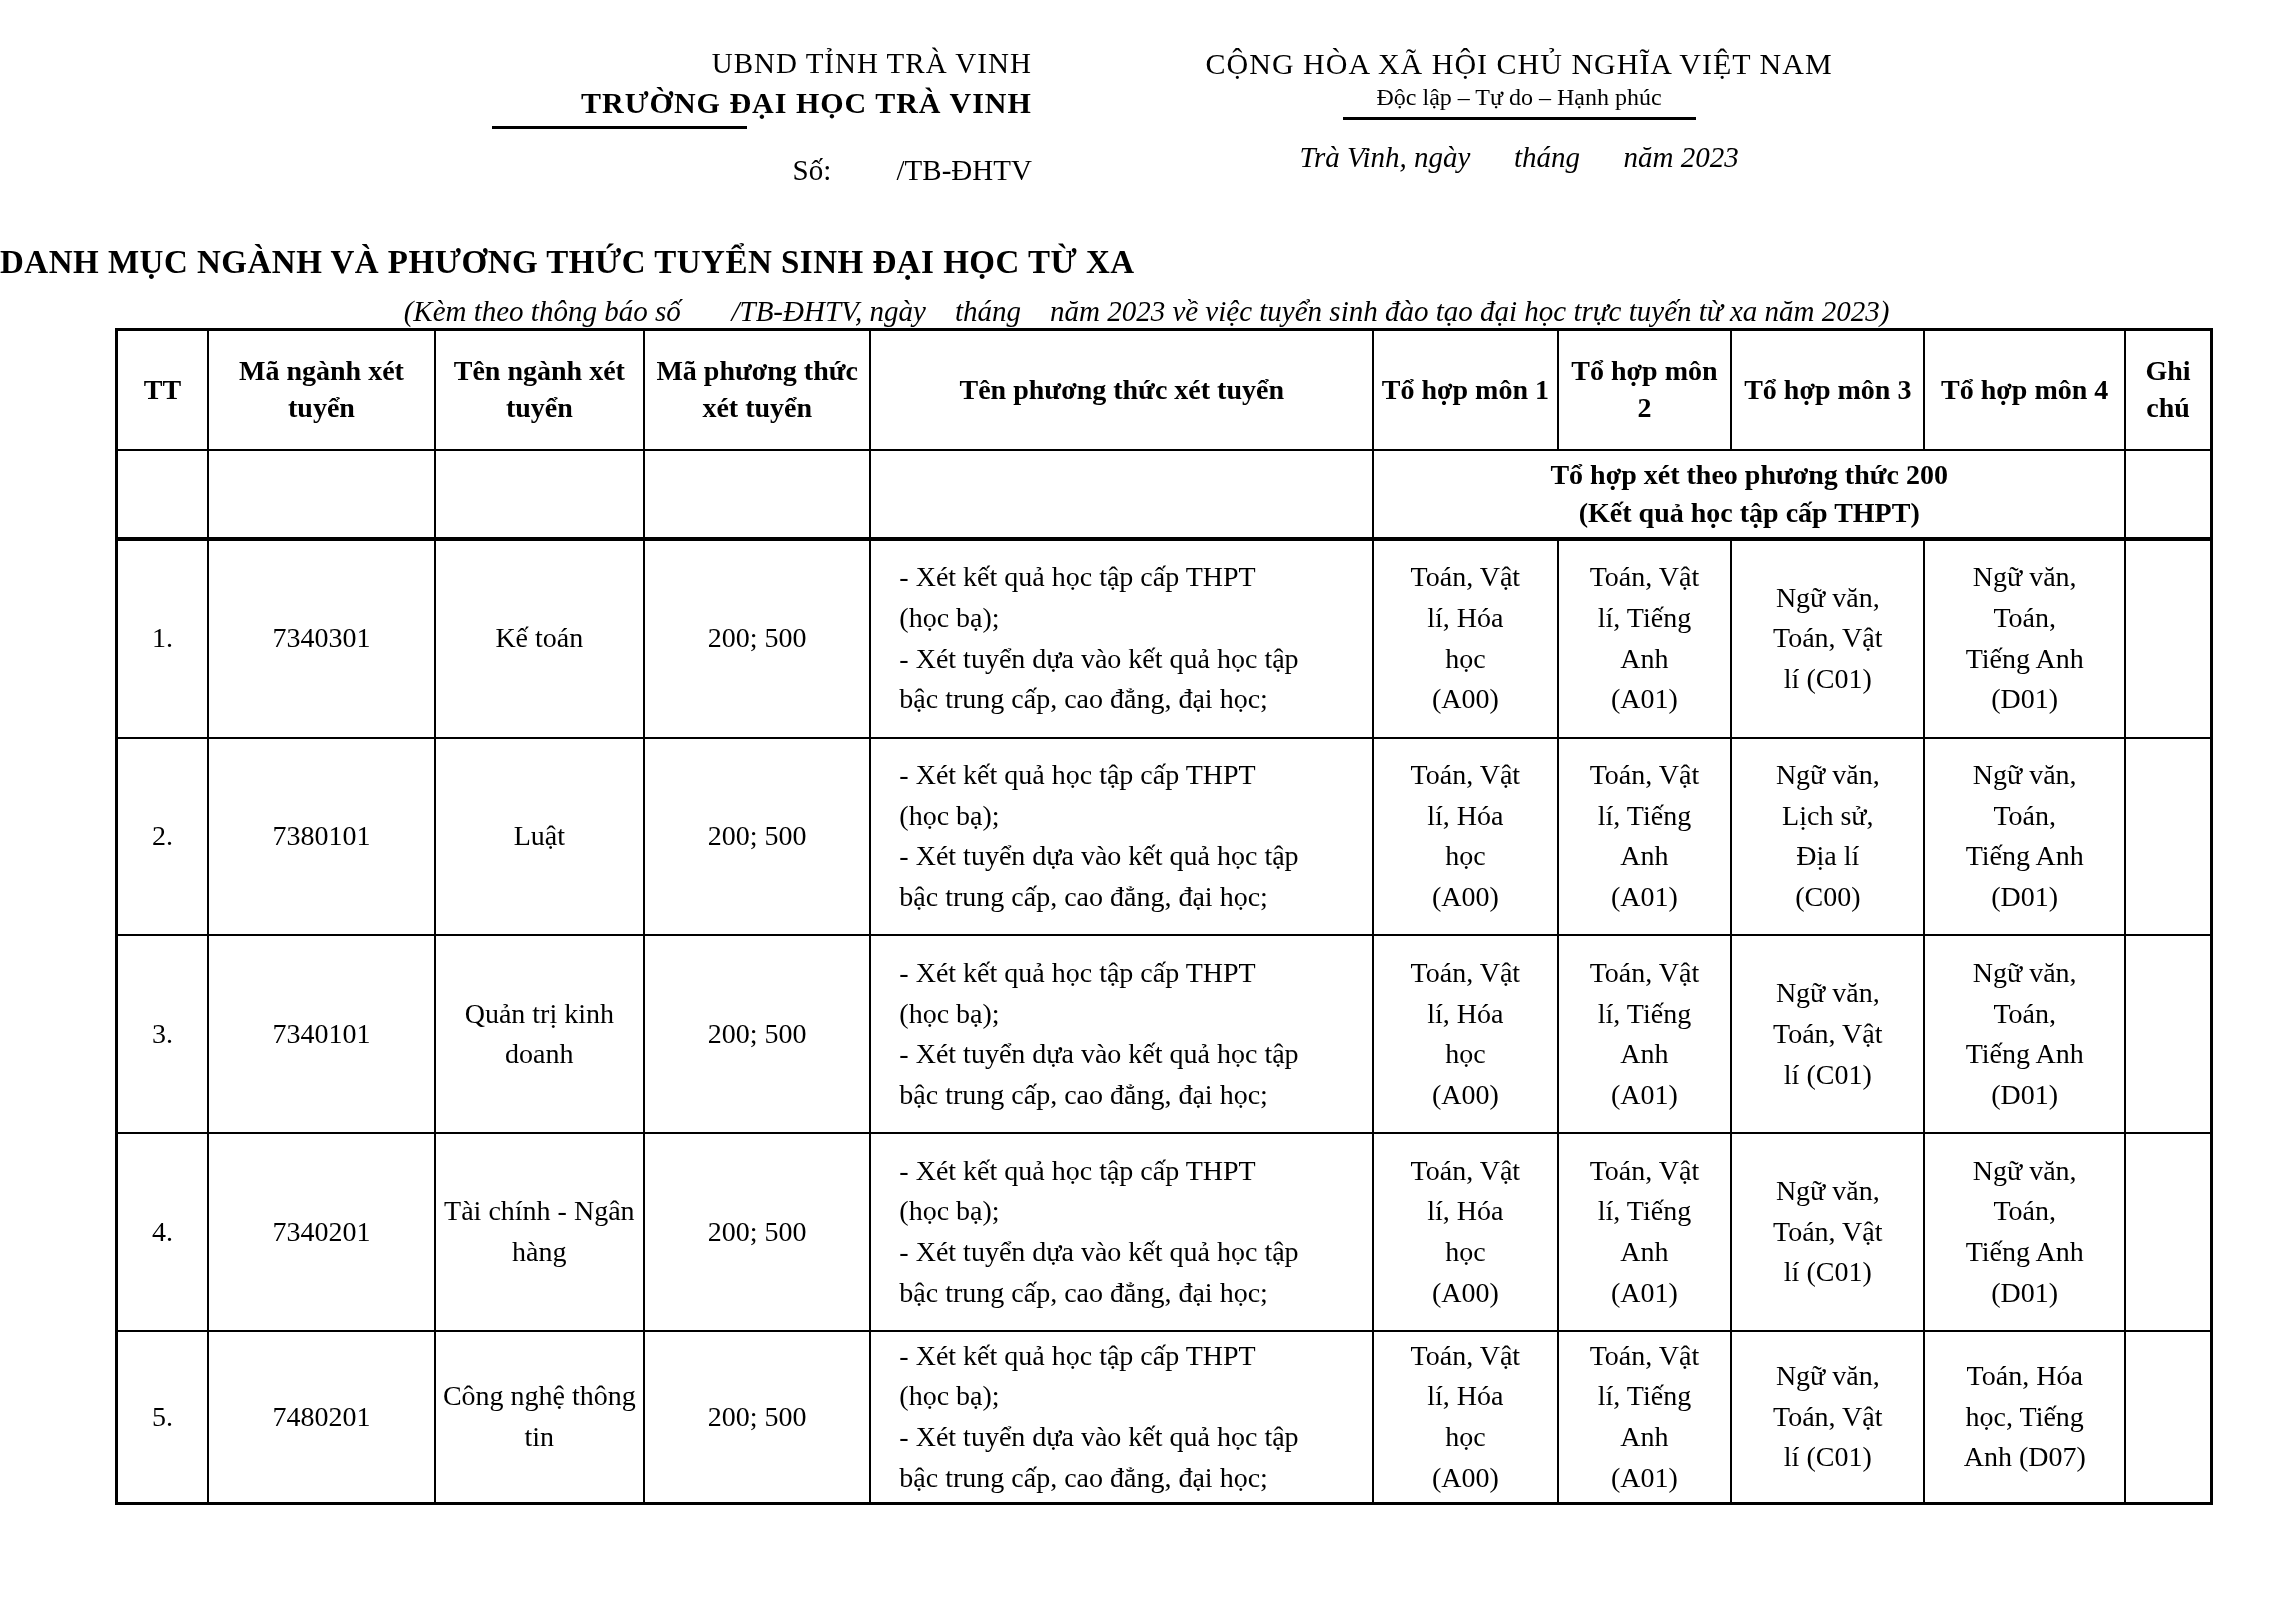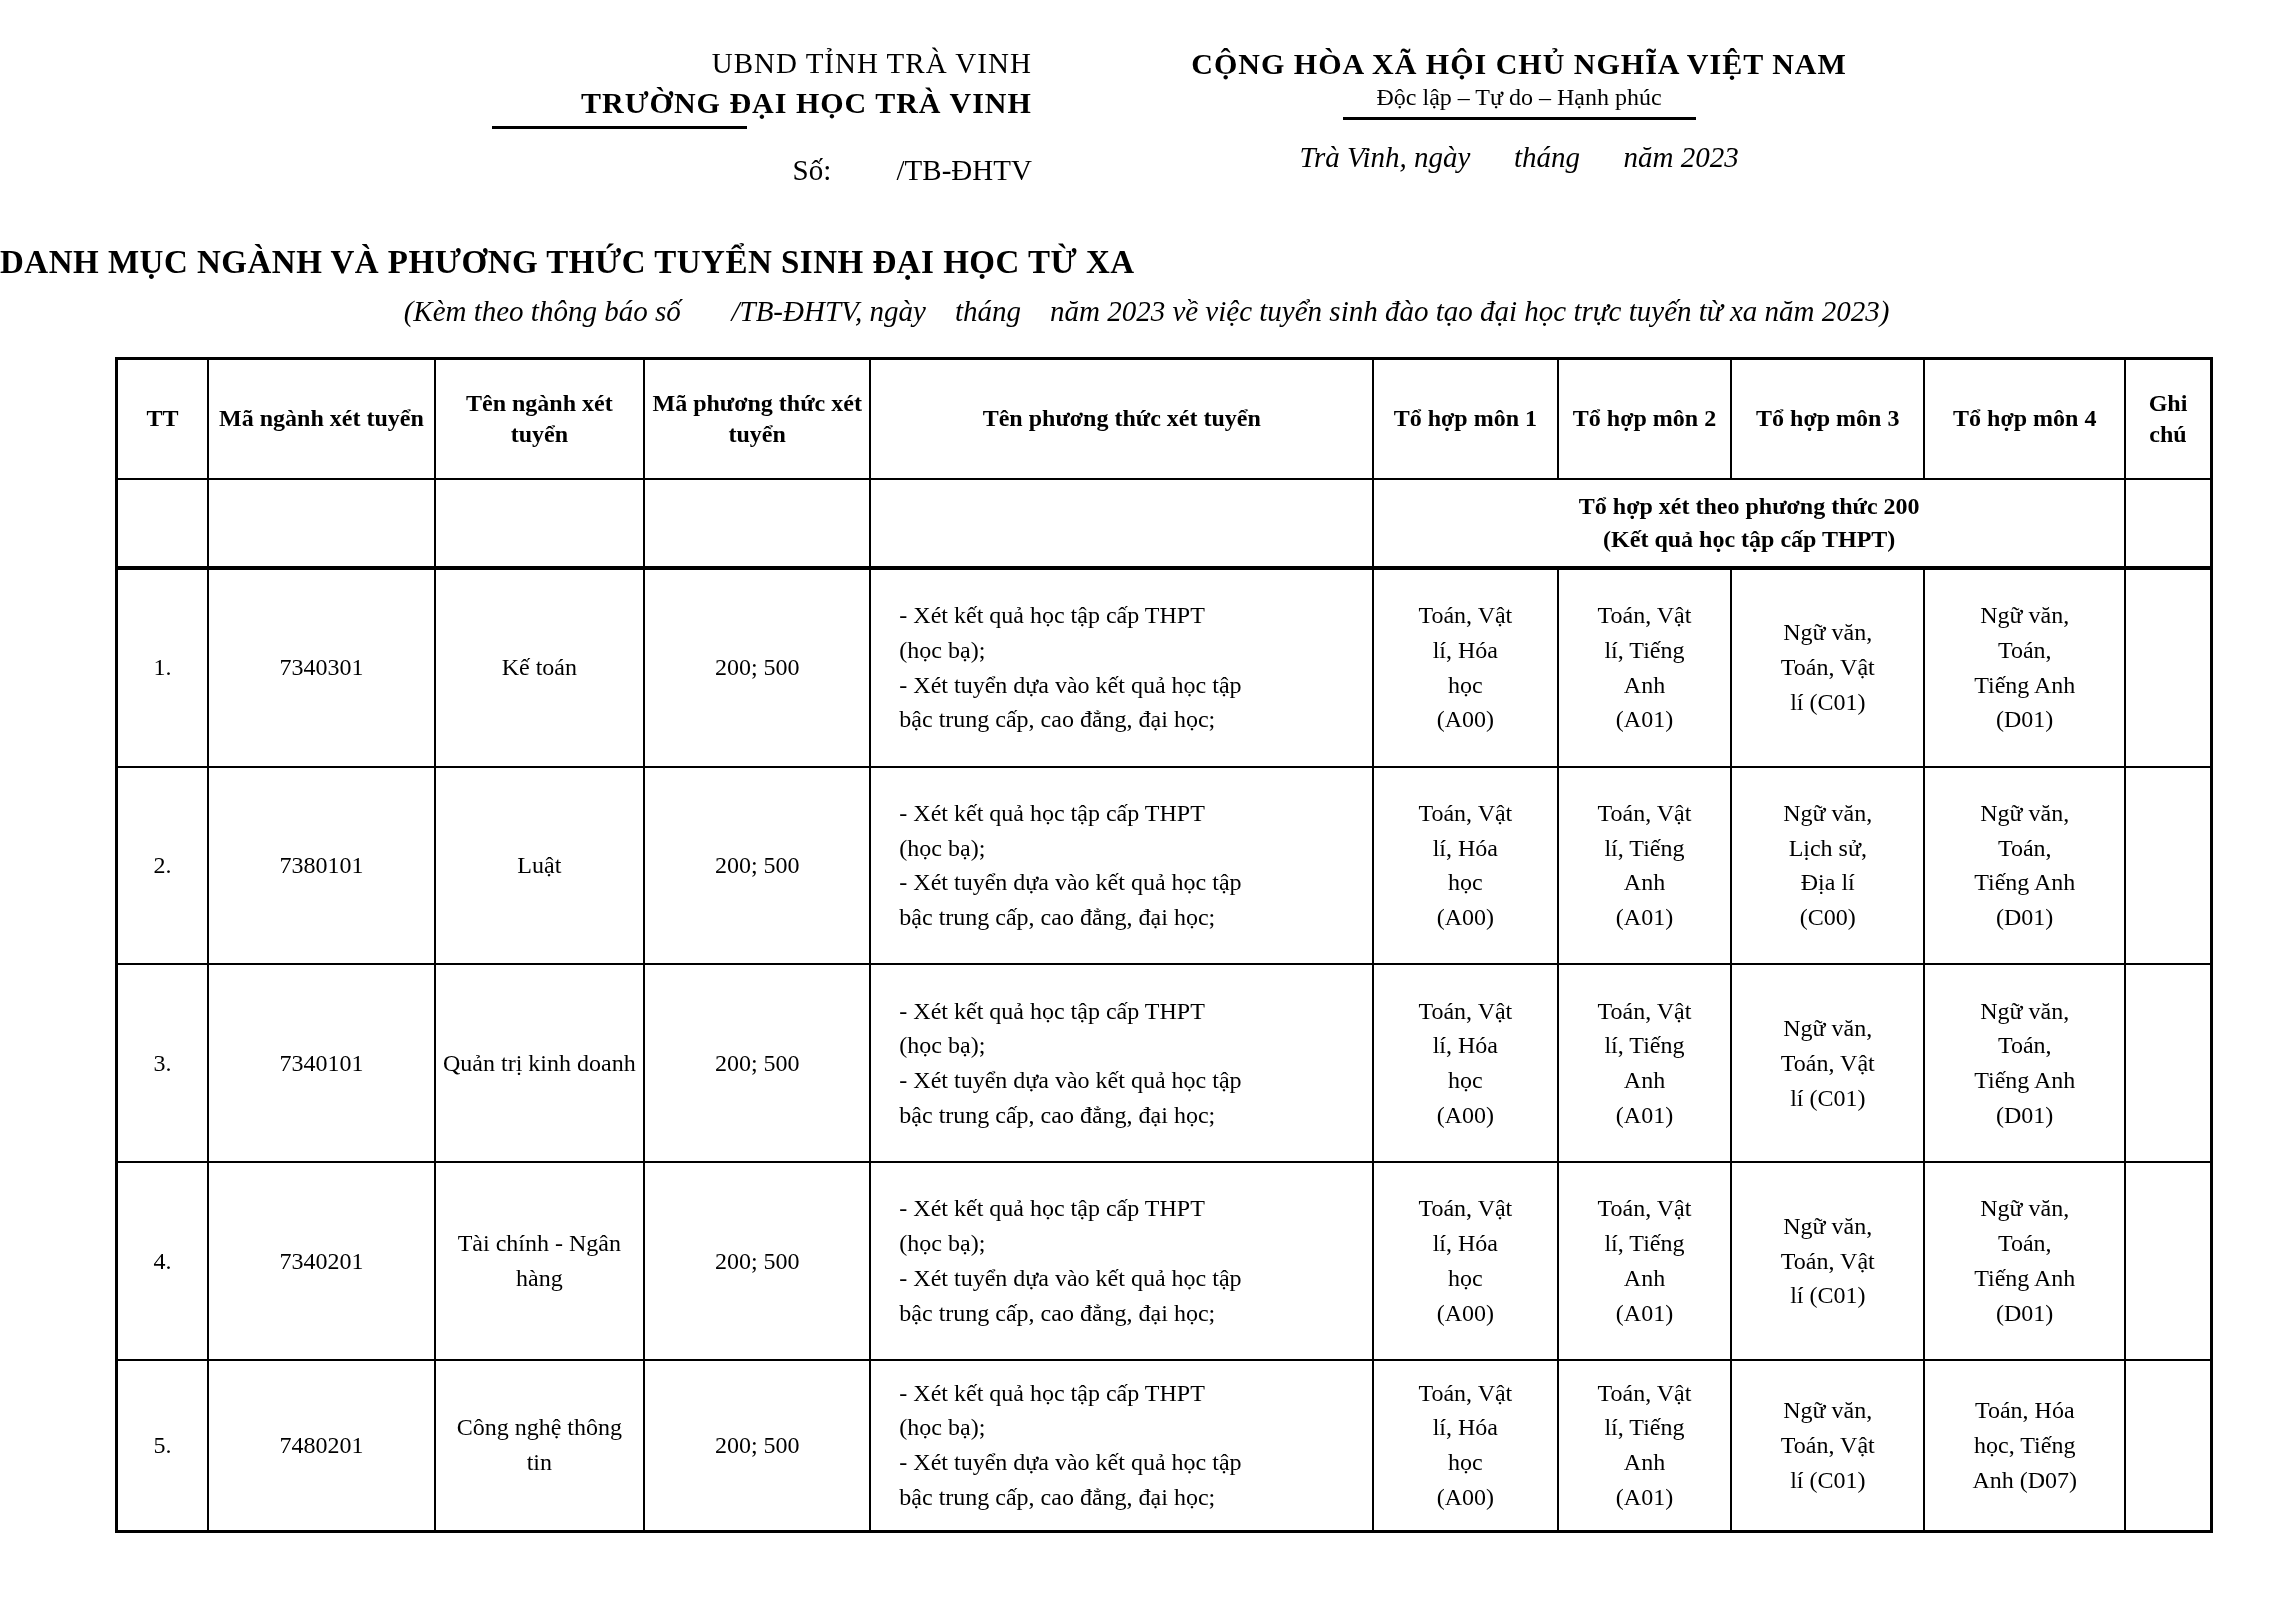--- a/index.html
+++ b/index.html
@@ -12,21 +12,21 @@
     color: #000000;
     font-family: "Liberation Serif", "DejaVu Serif", serif;
     overflow: hidden;
   }
   
   .letterhead { display: flex; padding-top: 47px; }
   .hdr-left  { margin-left: 9%;  width: 36%;   text-align: right; }
   .hdr-right { margin-left: 0;   width: 42.5%; text-align: center; }
   .org-parent   { font-size: 29px; letter-spacing: 1px; }
   .org-name     { font-size: 30px; font-weight: bold; margin-top: 5.9px; letter-spacing: 1px; }
-  .nation-name  { font-size: 30px; font-weight: bold; letter-spacing: 1px; }
+  .nation-name  { font-size: 30px; font-weight: normal; letter-spacing: 1px; }
   .motto        { font-size: 24px; font-weight: normal; margin-top: 3px; }
   .rule         { border: 0; border-top: 3.9px solid #000; margin: 5.9px auto 0 auto; }
   .rule-left    { width: 255px; }
   .rule-right   { width: 353px; }
   .doc-number   { font-size: 29px; margin-top: 25.5px; white-space: pre; }
   .dateline     { font-size: 29px; font-style: italic; margin-top: 21.6px; white-space: pre; }
   
   .doc-title {
     margin-top: 57px;
     text-align: left;
@@ -40,22 +40,21 @@
     font-size: 29px;
     font-style: italic;
     white-space: pre;
   }
   
   table.admissions {
     border-collapse: collapse;
     table-layout: fixed;
     width: 91.5%;
     margin-left: 5%;
-    margin-top: 29px;
-    font-size: 24px;
+    font-size: 28px;
     border-radius: 17px;
   }
   table.admissions, table.admissions th, table.admissions td { border: 2px solid #000; }
   table.admissions { border-width: 3.9px; }
   thead tr.colhead th {
     font-weight: bold;
     text-align: center;
     vertical-align: middle;
     height: 110px;
     line-height: 1.3;

